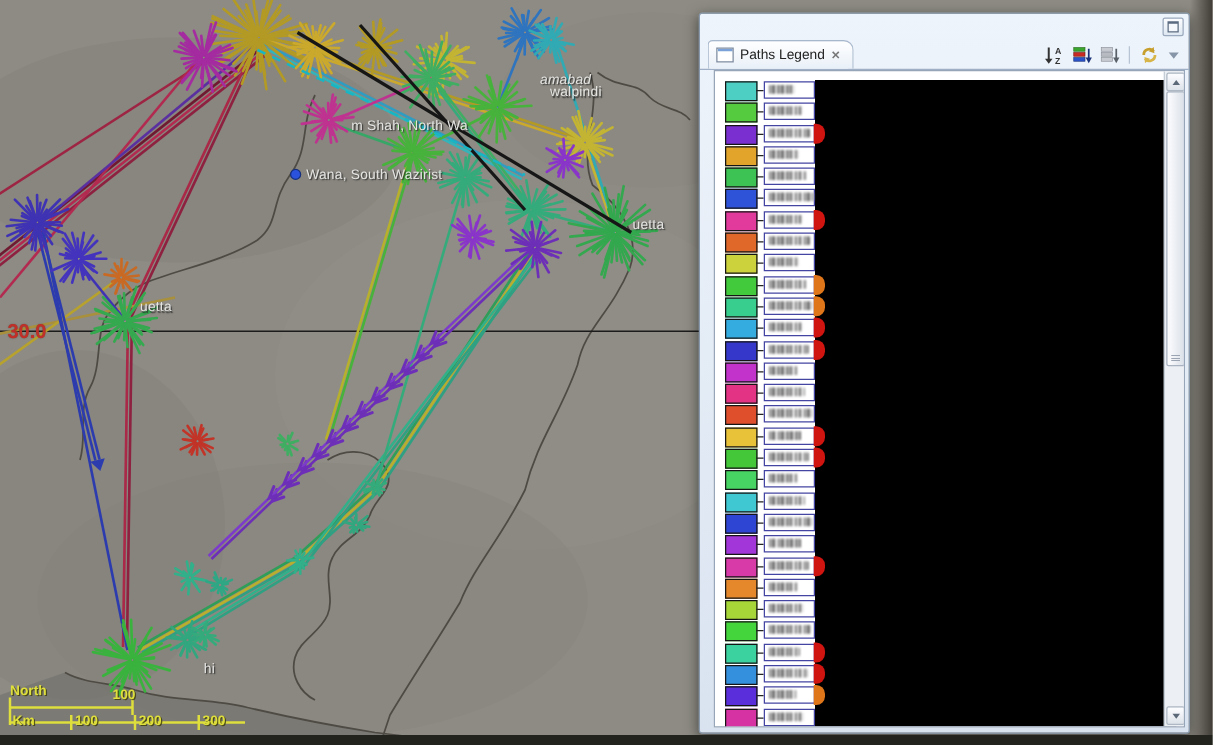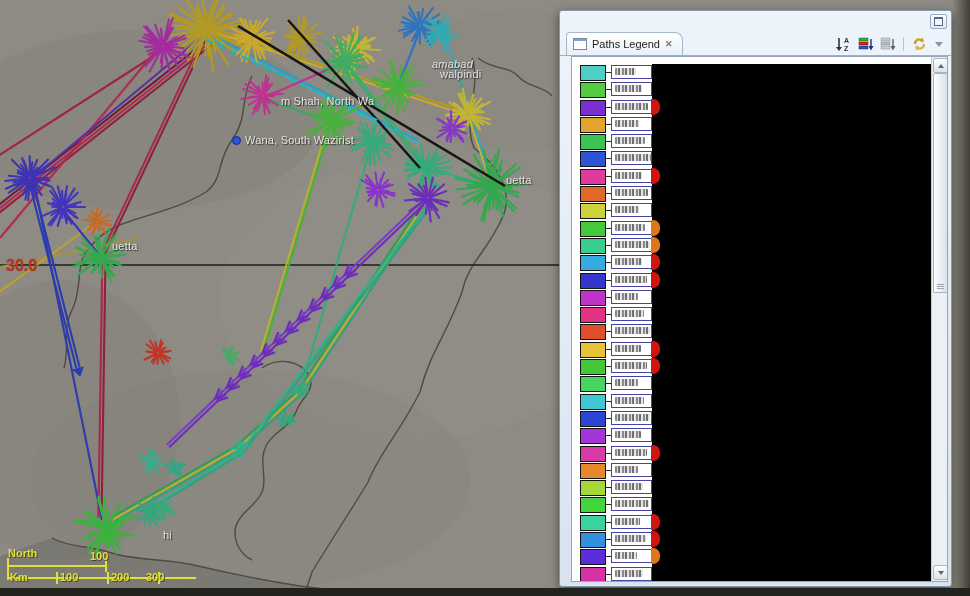--- a/index.html
+++ b/index.html
@@ -1140,21 +1140,21 @@
       <div class="city-label" style="left: 112px; top: 240px;">uetta</div>
       <div class="city-label" style="left: 506px; top: 174px;">uetta</div>
       <div class="city-label" style="left: 131px; top: 529px; margin-left: 32px;">hi</div>
     </div>
 
   <span class="scale-label" style="left:8px;top:547px">North</span>
   <span class="scale-label" style="left:90px;top:550px">100</span>
   <span class="scale-label" style="left:10px;top:571px">Km</span>
   <span class="scale-label" style="left:60px;top:571px">100</span>
   <span class="scale-label" style="left:111px;top:571px">200</span>
-  <span class="scale-label" style="left:146px;top:571px">300</span>
+  <span class="scale-label" style="left:162px;top:571px">300</span>
 
   <div id="right-edge-shade"></div>
 </div>
 
 <div id="panel">
   <div id="panel-top">
     <div id="mini-btn">
         <div class="glyph"></div>
       </div>
   </div>

